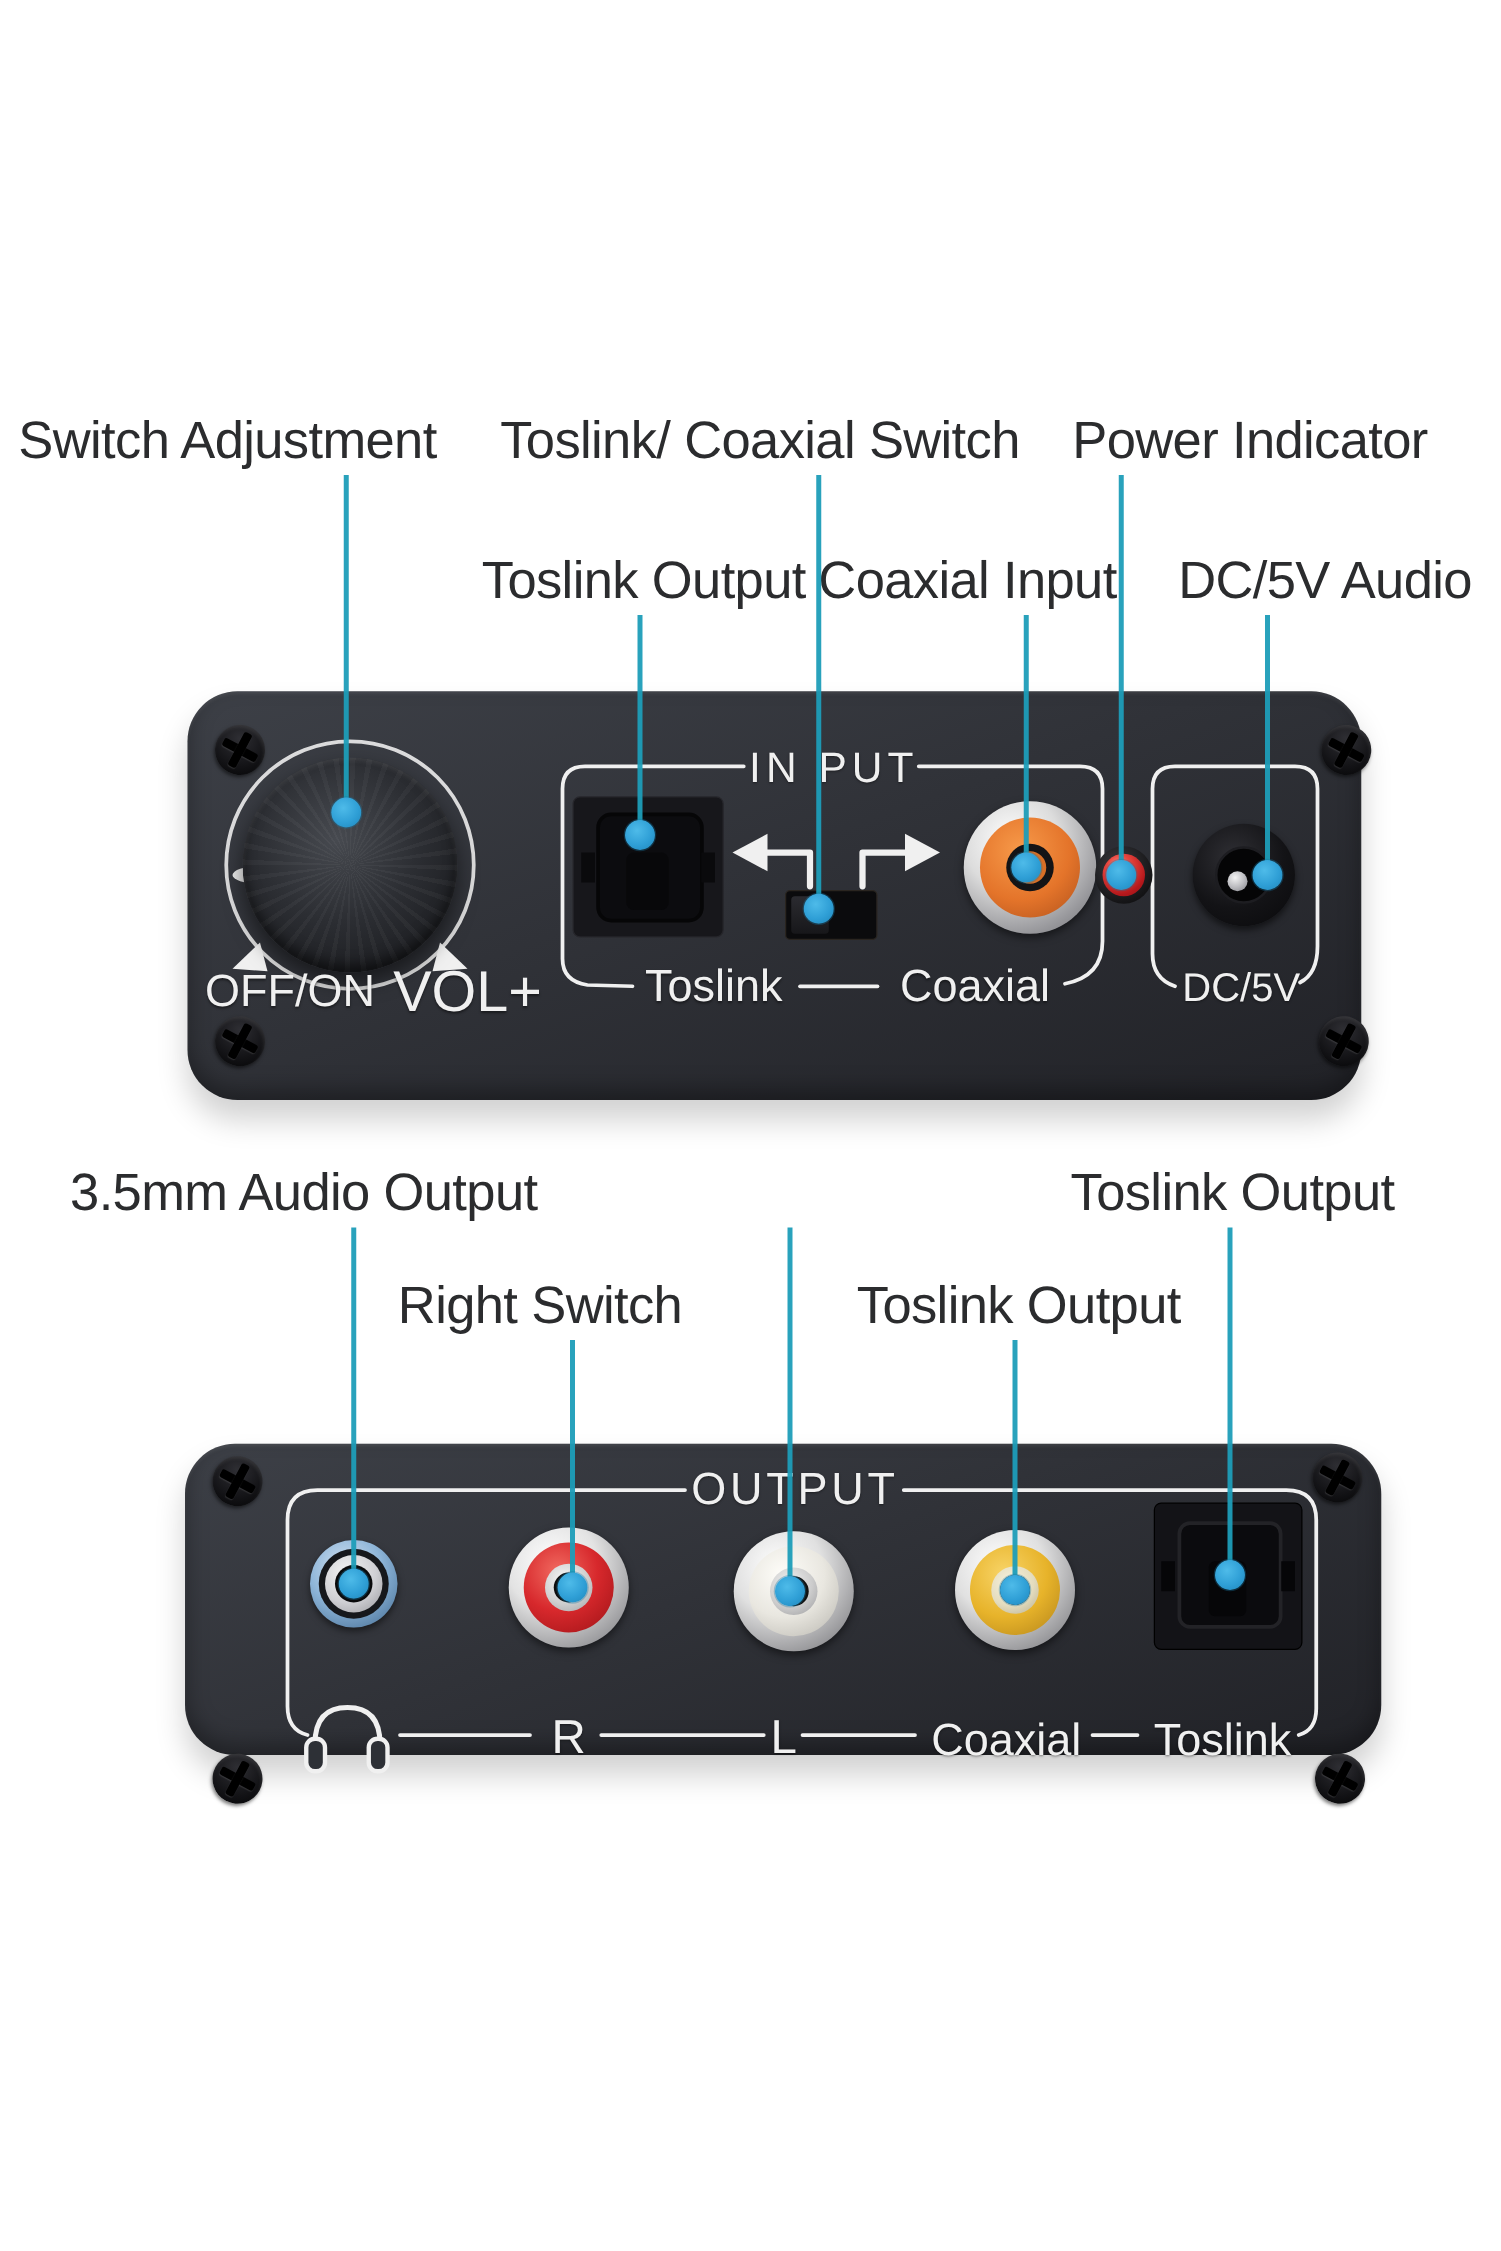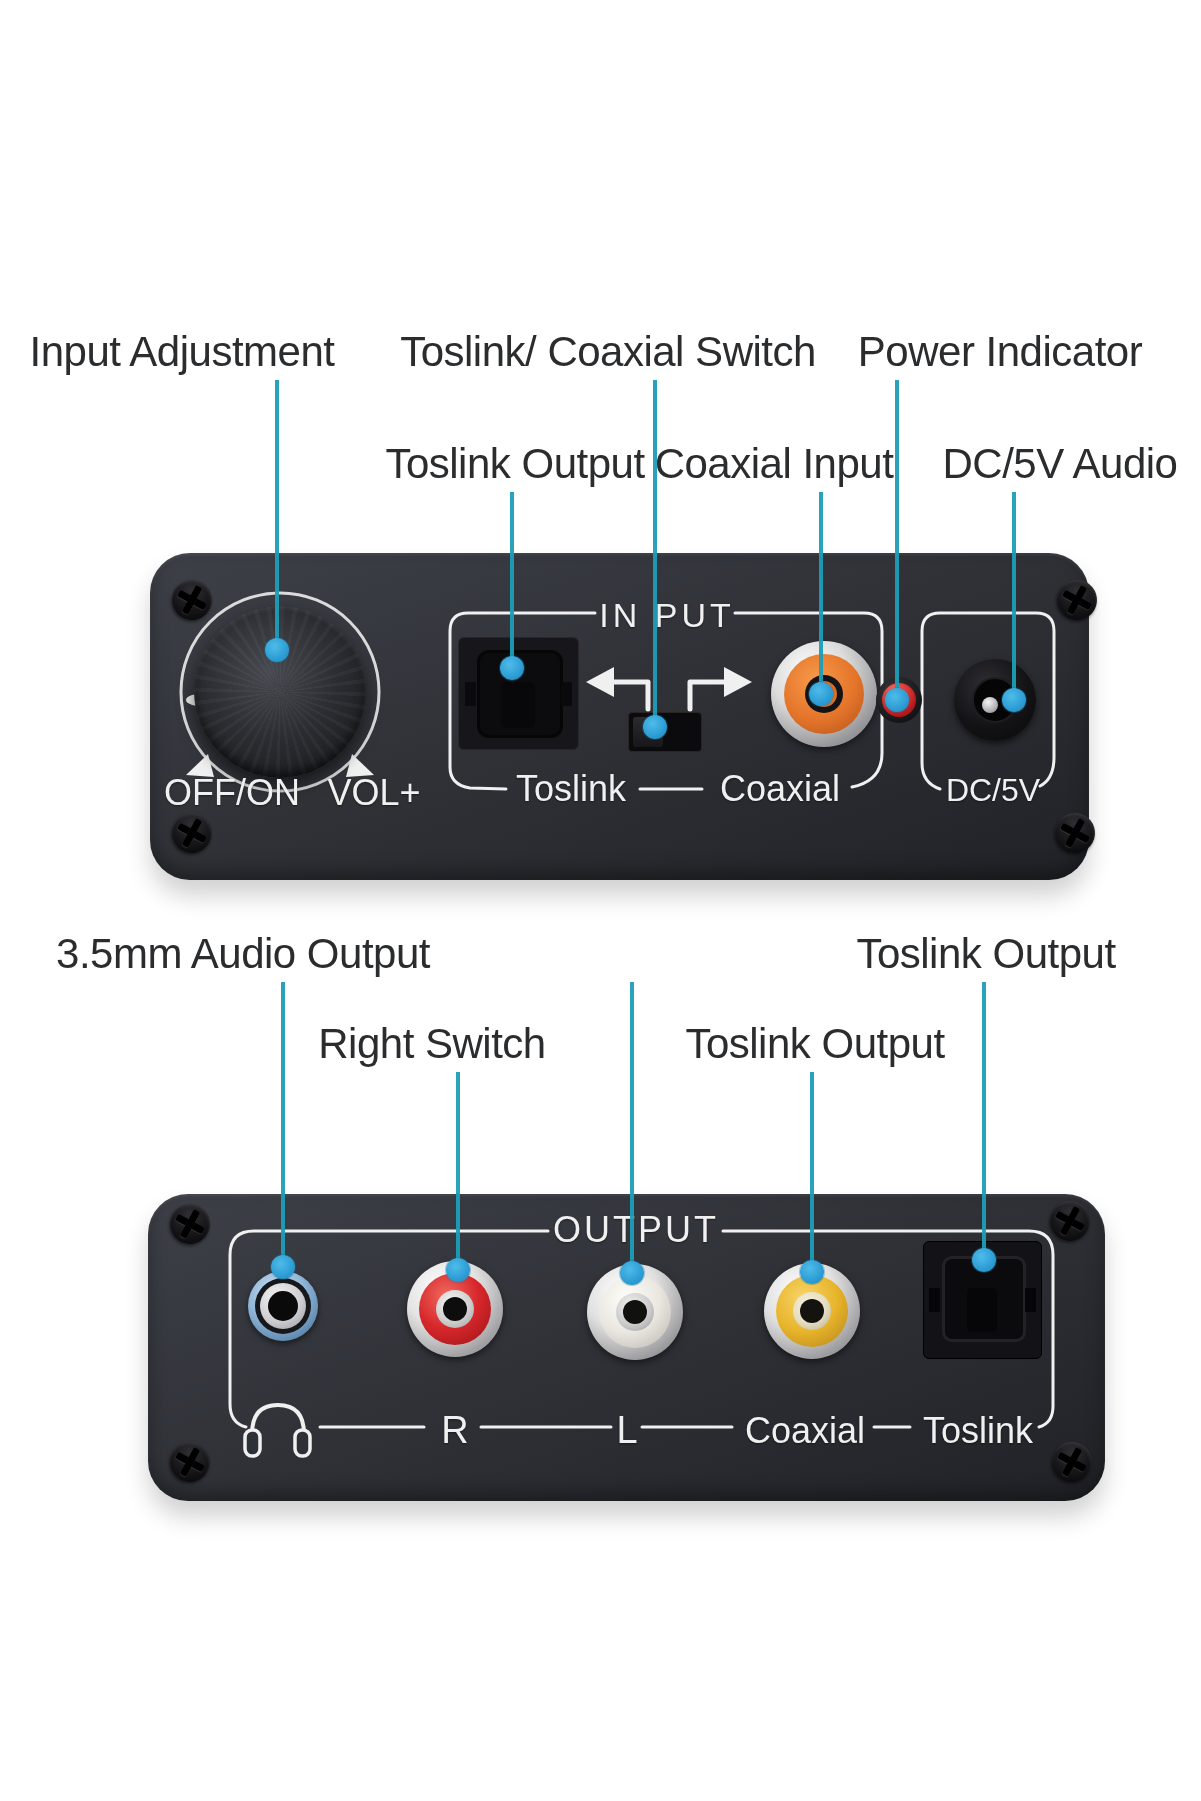--- a/index.html
+++ b/index.html
@@ -53,21 +53,21 @@
   
   .circle{position:absolute;border-radius:50%;transform:translate(-50%,-50%);z-index:3;}
   
   .rectport{position:absolute;z-index:3;}
 </style>
 </head>
 <body>
 
 <div id="canvas">
 
-  <div class="callout-label" style="left:182px;top:328px;">Input Adjustment</div>
+  <div class="callout-label" style="left:182px;top:328px;">Switch Adjustment</div>
   <div class="callout-label" style="left:1000px;top:328px;">Power Indicator</div>
   <div class="callout-label" style="left:608px;top:328px;">Toslink/ Coaxial Switch</div>
   <div class="callout-label" style="left:515px;top:440px;">Toslink Output</div>
   <div class="callout-label" style="left:774px;top:440px;">Coaxial Input</div>
   <div class="callout-label" style="left:1060px;top:440px;">DC/5V Audio</div>
 
   <div class="callout-label" style="left:243px;top:930px;">3.5mm Audio Output</div>
   <div class="callout-label" style="left:986px;top:930px;">Toslink Output</div>
   <div class="callout-label" style="left:432px;top:1020px;">Right Switch</div>
   <div class="callout-label" style="left:815px;top:1020px;">Toslink Output</div>
@@ -149,27 +149,27 @@
       <span class="circle" style="left:40%;top:36%;width:8px;height:8px;background:rgba(255,255,255,.75);"></span>
     </div>
 
     <div class="circle" style="left:845px;top:147px;width:82px;height:82px;background:radial-gradient(circle at 40% 33%, #2f2f34 0%, #131316 55%, #09090b 100%);box-shadow:0 3px 6px rgba(0,0,0,.55);">
       <span class="circle" style="left:50%;top:50%;width:42px;height:42px;background:#050506;border:2px solid #1d1d21;"></span>
       <span class="circle" style="left:44%;top:56%;width:16px;height:16px;background:radial-gradient(circle at 38% 32%, #f3f3f3 0%, #bdbdc1 50%, #808086 100%);"></span>
     </div>
 
     <div class="panel-text" style="left:517px;top:62px;font-size:34px;letter-spacing:4px;">IN PUT</div>
     <div class="panel-text" style="left:82px;top:240px;font-size:36px;">OFF/ON</div>
-    <div class="panel-text" style="left:224px;top:240px;font-size:36px;">VOL+</div>
+    <div class="panel-text" style="left:224px;top:240px;font-size:46px;">VOL+</div>
     <div class="panel-text" style="left:421px;top:236px;font-size:36px;">Toslink</div>
     <div class="panel-text" style="left:630px;top:236px;font-size:36px;">Coaxial</div>
     <div class="panel-text" style="left:843px;top:237px;font-size:32px;">DC/5V</div>
   </div>
 
-  <div class="device" style="left:148px;top:1194px;width:957px;height:307px;">
+  <div class="device" style="left:148px;top:1155px;width:957px;height:249px;">
 
     <div class="screw" style="left:42px;top:30px;"></div>
     <div class="screw" style="left:922px;top:27px;"></div>
     <div class="screw" style="left:42px;top:268px;"></div>
     <div class="screw" style="left:924px;top:268px;"></div>
 
     <svg width="957" height="307" viewBox="0 0 957 307">
 
       <path d="M400,37 H106 Q82,37 82,61 V210 Q82,229 98,233" fill="none" stroke="#f0f0f0" stroke-width="3" stroke-linecap="round"></path>
       <path d="M575,37 H881 Q905,37 905,61 V212 Q905,229 891,233" fill="none" stroke="#f0f0f0" stroke-width="3" stroke-linecap="round"></path>

